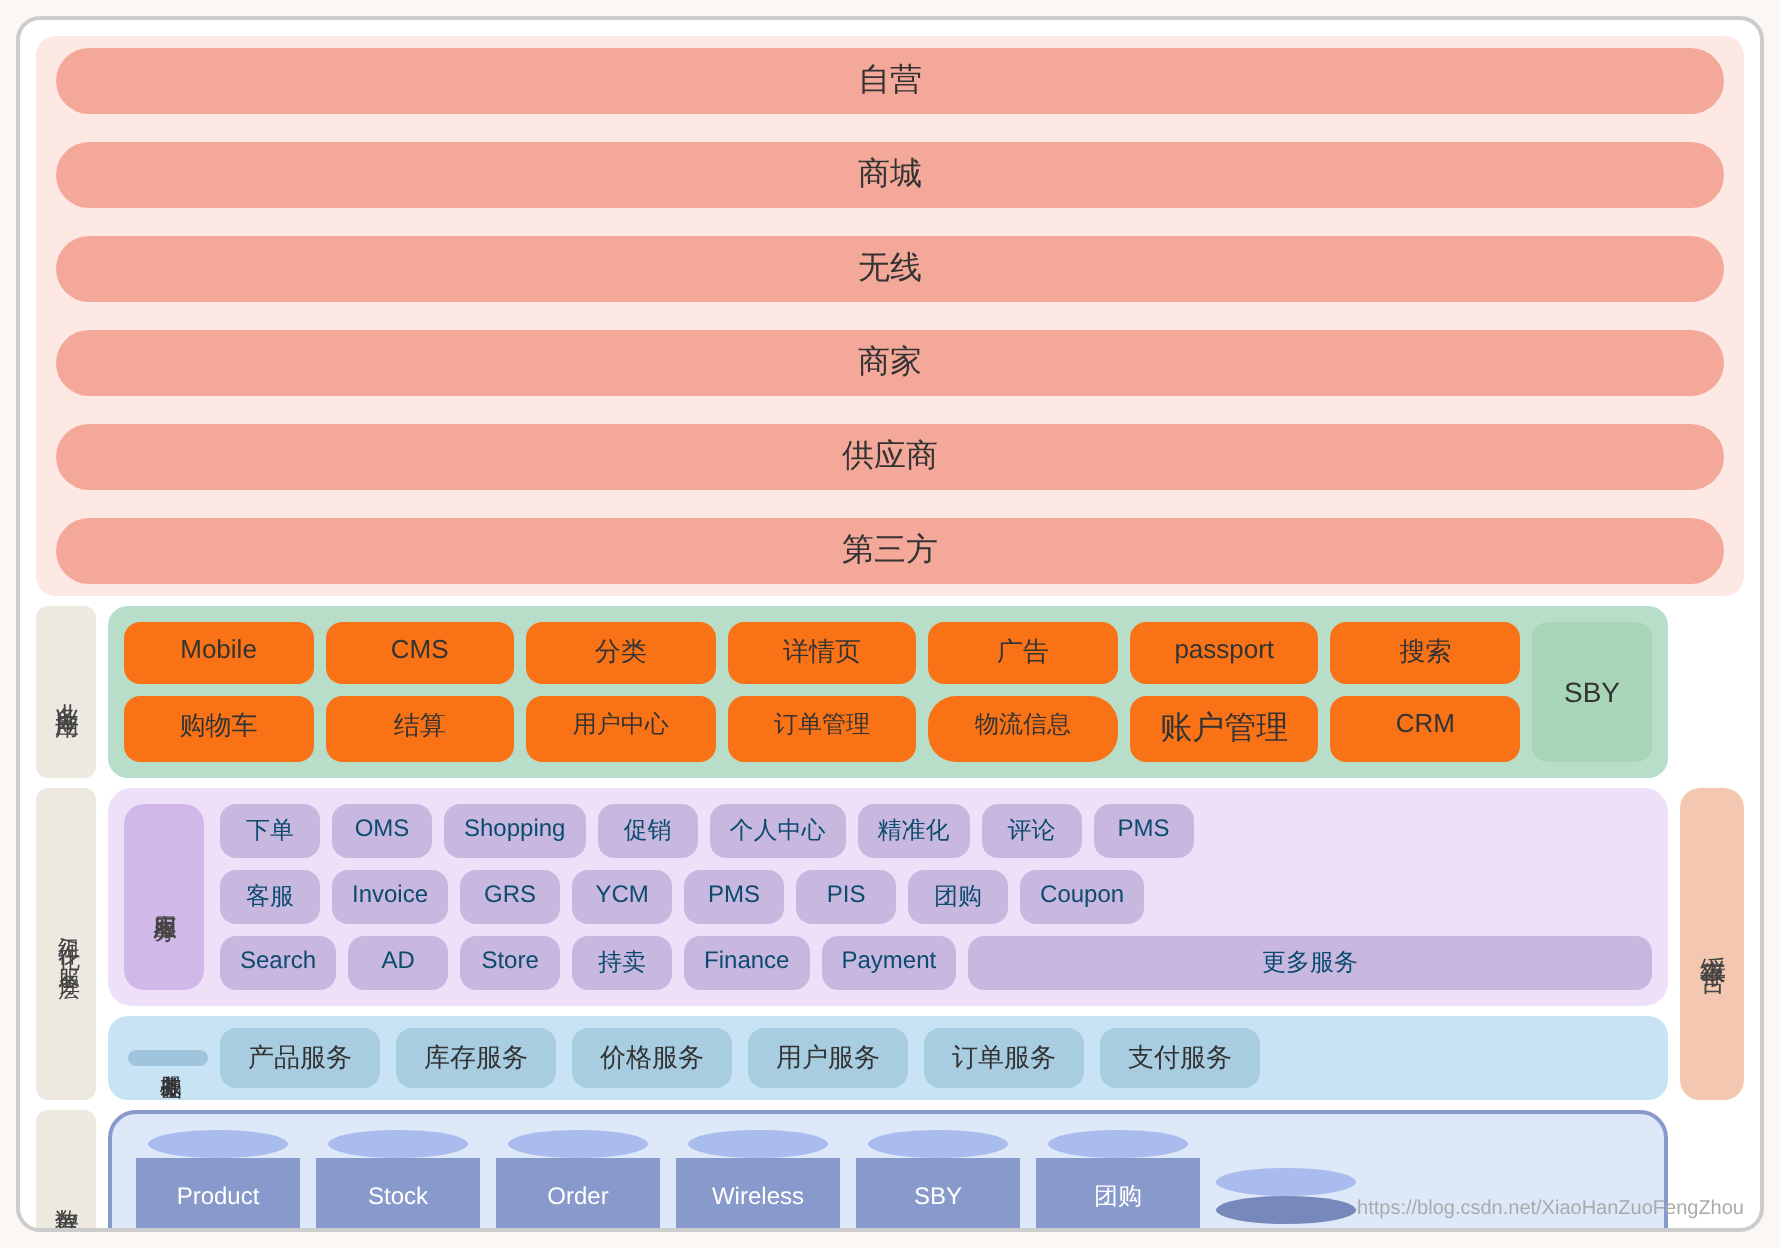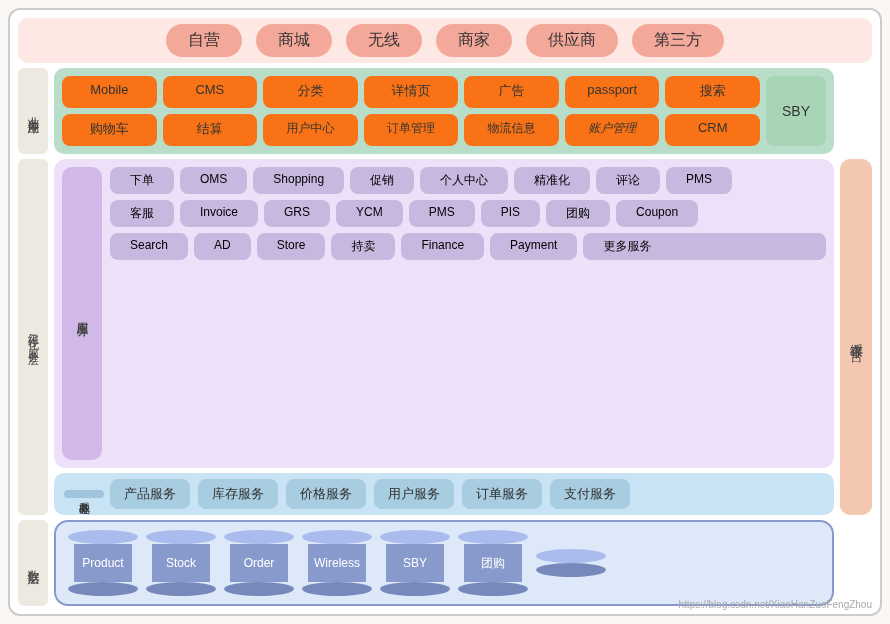--- a/index.html
+++ b/index.html
@@ -27,24 +27,24 @@
       font-size: 16px;
       color: #333;
       border: none;
       cursor: pointer;
       font-weight: normal;
     }
 
     .service-item {
       background: #c8b8e0;
       border-radius: 8px;
-      padding: 5px 20px;
+      padding: 5px 10px;
       font-size: 12px;
-      color: #000000;
-      text-align: left;
+      color: #0c4a6e;
+      text-align: center;
       min-width: 50px;
     }
 
     .base-service-item {
       background: #a8cce0;
       border-radius: 8px;
       padding: 6px 14px;
       font-size: 13px;
       color: #333;
       text-align: center;
@@ -52,21 +52,21 @@
 
     .db-wrapper {
       position: relative;
       display: flex;
       flex-direction: column;
       align-items: center;
     }
 
     .db-body {
       background: #8899cc;
-      width: 58px;
+      width: 82px;
       height: 38px;
       display: flex;
       align-items: center;
       justify-content: center;
       font-size: 12px;
       color: white;
       position: relative;
       z-index: 1;
     }
 
@@ -159,21 +159,21 @@
       min-width: 30px;
     }
   </style>
 </head>
 <body>
 
 <div class="main-container">
   <div class="diagram-border">
     <div class="full-layout">
 
-      <div class="hrow" style="justify-content:center; background:#fde8e4; border-radius:10px; padding:6px 10px; gap:14px;">
+      <div class="hrow" style="justify-content:center; background:#fde8e4; border-radius:10px; padding:6px 10px; gap:14px;flex-direction:column;">
         <button class="channel-btn">自营</button>
         <button class="channel-btn">商城</button>
         <button class="channel-btn">无线</button>
         <button class="channel-btn">商家</button>
         <button class="channel-btn">供应商</button>
         <button class="channel-btn">第三方</button>
       </div>
 
       <div class="hrow" style="flex:0 0 auto;">
         <div class="vlabel" style="font-size:12px; writing-mode:vertical-rl;">业务应用</div>
@@ -186,22 +186,22 @@
               <div class="biz-grid-item">分类</div>
               <div class="biz-grid-item">详情页</div>
               <div class="biz-grid-item">广告</div>
               <div class="biz-grid-item">passport</div>
               <div class="biz-grid-item">搜索</div>
 
               <div class="biz-grid-item">购物车</div>
               <div class="biz-grid-item">结算</div>
               <div class="biz-grid-item" style="font-size:12px;">用户中心</div>
               <div class="biz-grid-item" style="font-size:12px;">订单管理</div>
-              <div class="biz-grid-item" style="font-size:12px;">物流信息</div>
-              <div class="biz-grid-item" style="font-size:12px;font-style:italic;">账户管理</div>
+              <div class="biz-grid-item" style="font-size:12px;border-radius:14px;">物流信息</div>
+              <div class="biz-grid-item" style="font-size:16px;">账户管理</div>
               <div class="biz-grid-item">CRM</div>
             </div>
             <div class="sby-tall">SBY</div>
           </div>
         </div>
         <div style="min-width:32px;"></div>
       </div>
 
       <div class="hrow" style="flex:1;">
         <div class="vlabel" style="font-size:11px; letter-spacing:3px; writing-mode:vertical-rl; min-width:30px;">

